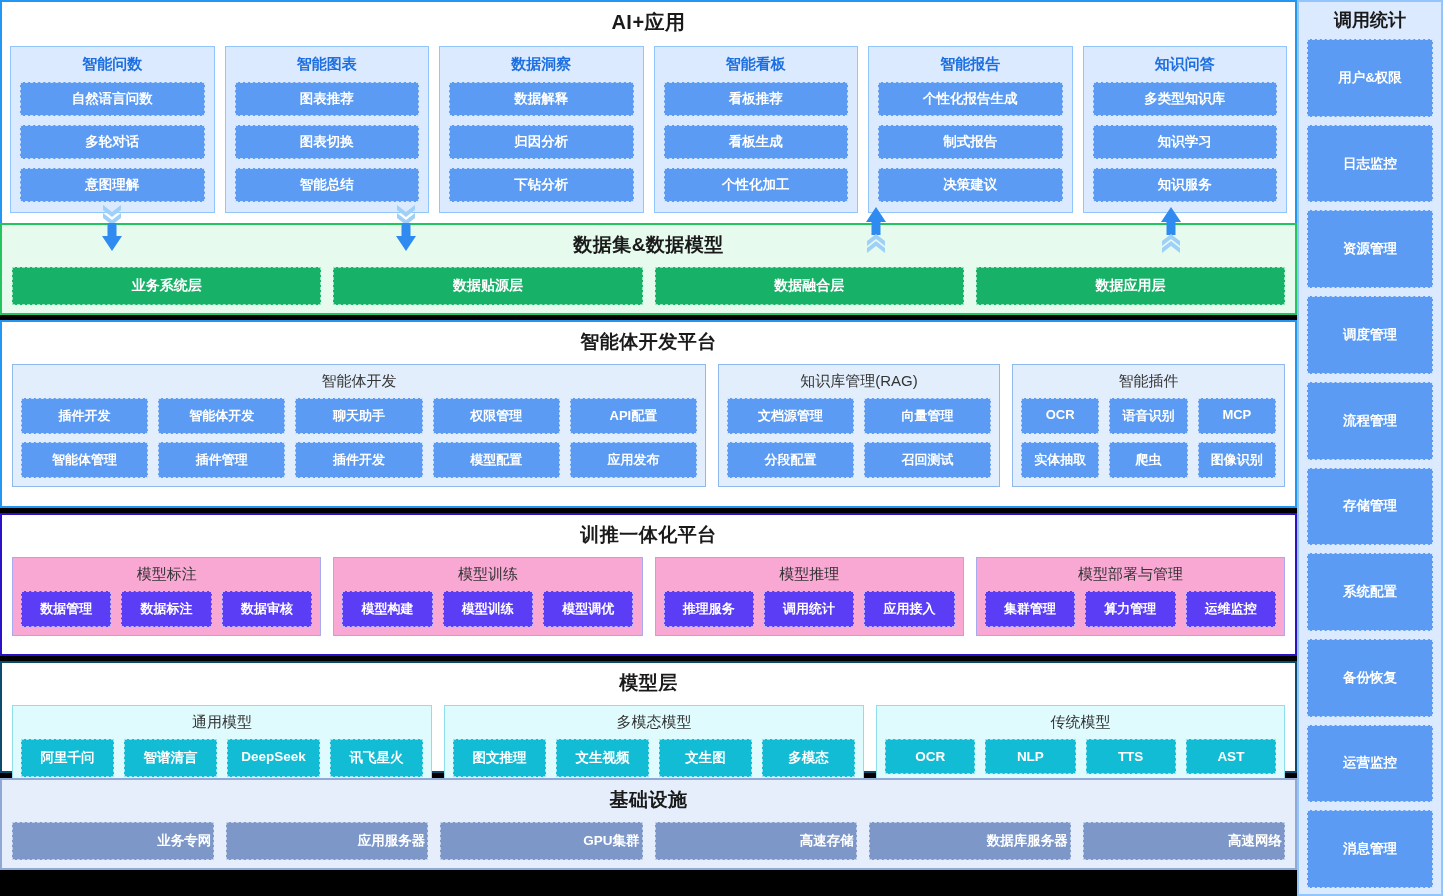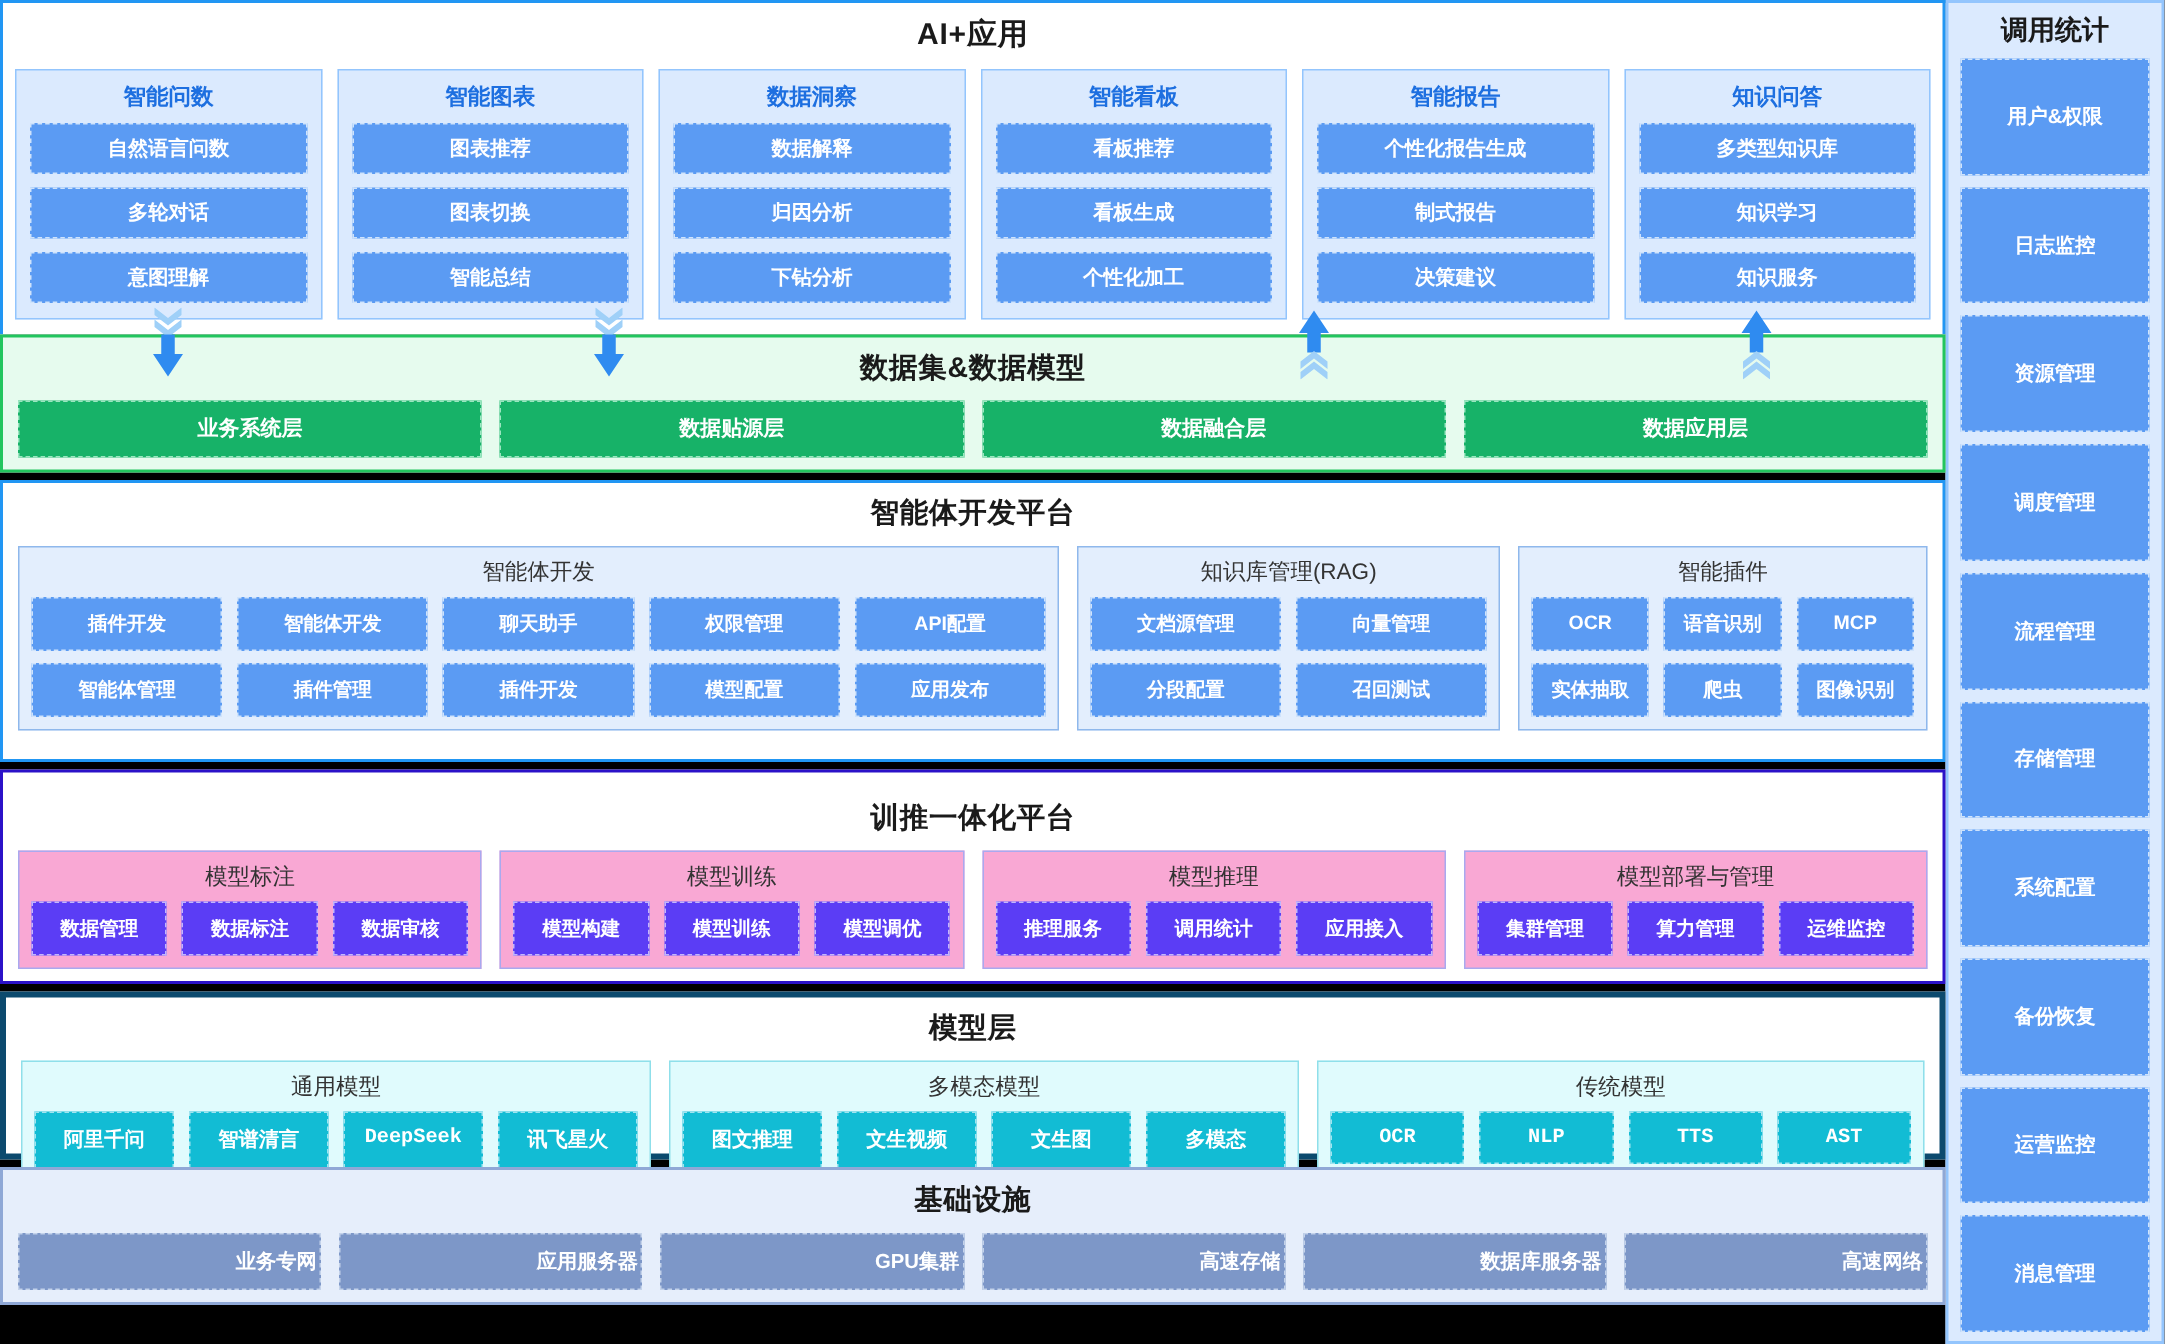--- a/index.html
+++ b/index.html
@@ -52,33 +52,33 @@
     background:#e3eefd; border:1px solid #8fb8ec; padding:7px 8px 8px;
   }
   .grp-title { text-align:center; font-size:15px; color:#333; margin-bottom:7px; }
   .grid { display:grid; gap:8px 10px; }
   .bchip {
     background:#5b9bf3; color:#fff; text-align:center; font-weight:bold; font-size:13px;
     padding:8px 2px; border:1px dashed #cfe3fb;
   }
 
   
-  #sec-train { border:2px solid #2b12c8; height:143px; padding-top:17px; }
+  #sec-train { border:2px solid #2b12c8; height:143px; padding-top:7px; }
   #sec-train .sec-title { margin-bottom:9px; }
   .pgrp { background:#f9a8d4; border:1px solid #a9a9ef; padding:7px 8px 8px; }
   .pgrp-title { text-align:center; font-size:15px; color:#333; margin-bottom:7px; }
   .pchip {
     background:#5b3df5; color:#fff; text-align:center; font-weight:bold; font-size:13px;
     padding:8px 2px; border:1px dashed #c3b6fb;
   }
 
   
-  #sec-model { border:4px solid #0c4a6e; height:112px; padding-top:7px; }
+  #sec-model { border:2px solid #0c4a6e; height:112px; padding-top:7px; }
   #sec-model .sec-title { margin-bottom:9px; }
-  .cgrp { background:#e0fbfd; border:1px solid #8fdfea; padding:7px 8px 8px;font-family:Liberation Mono, monospace; }
+  .cgrp { background:#e0fbfd; border:1px solid #8fdfea; padding:7px 8px 8px; }
   .cgrp-title { text-align:center; font-size:15px; color:#333; margin-bottom:7px; }
   .cchip {
     background:#12bcd4; color:#fff; text-align:center; font-weight:bold; font-size:13.5px;
     padding:9px 2px; border:1px dashed #9fe4ef;
   }
 
   
   #sec-infra { border:2px solid #8fa8d6; height:92px; background:#e6eefb; padding-top:7px; }
   #sec-infra .sec-title { margin-bottom:9px; }
   .irow { display:flex; gap:12px; padding:0 10px; }

